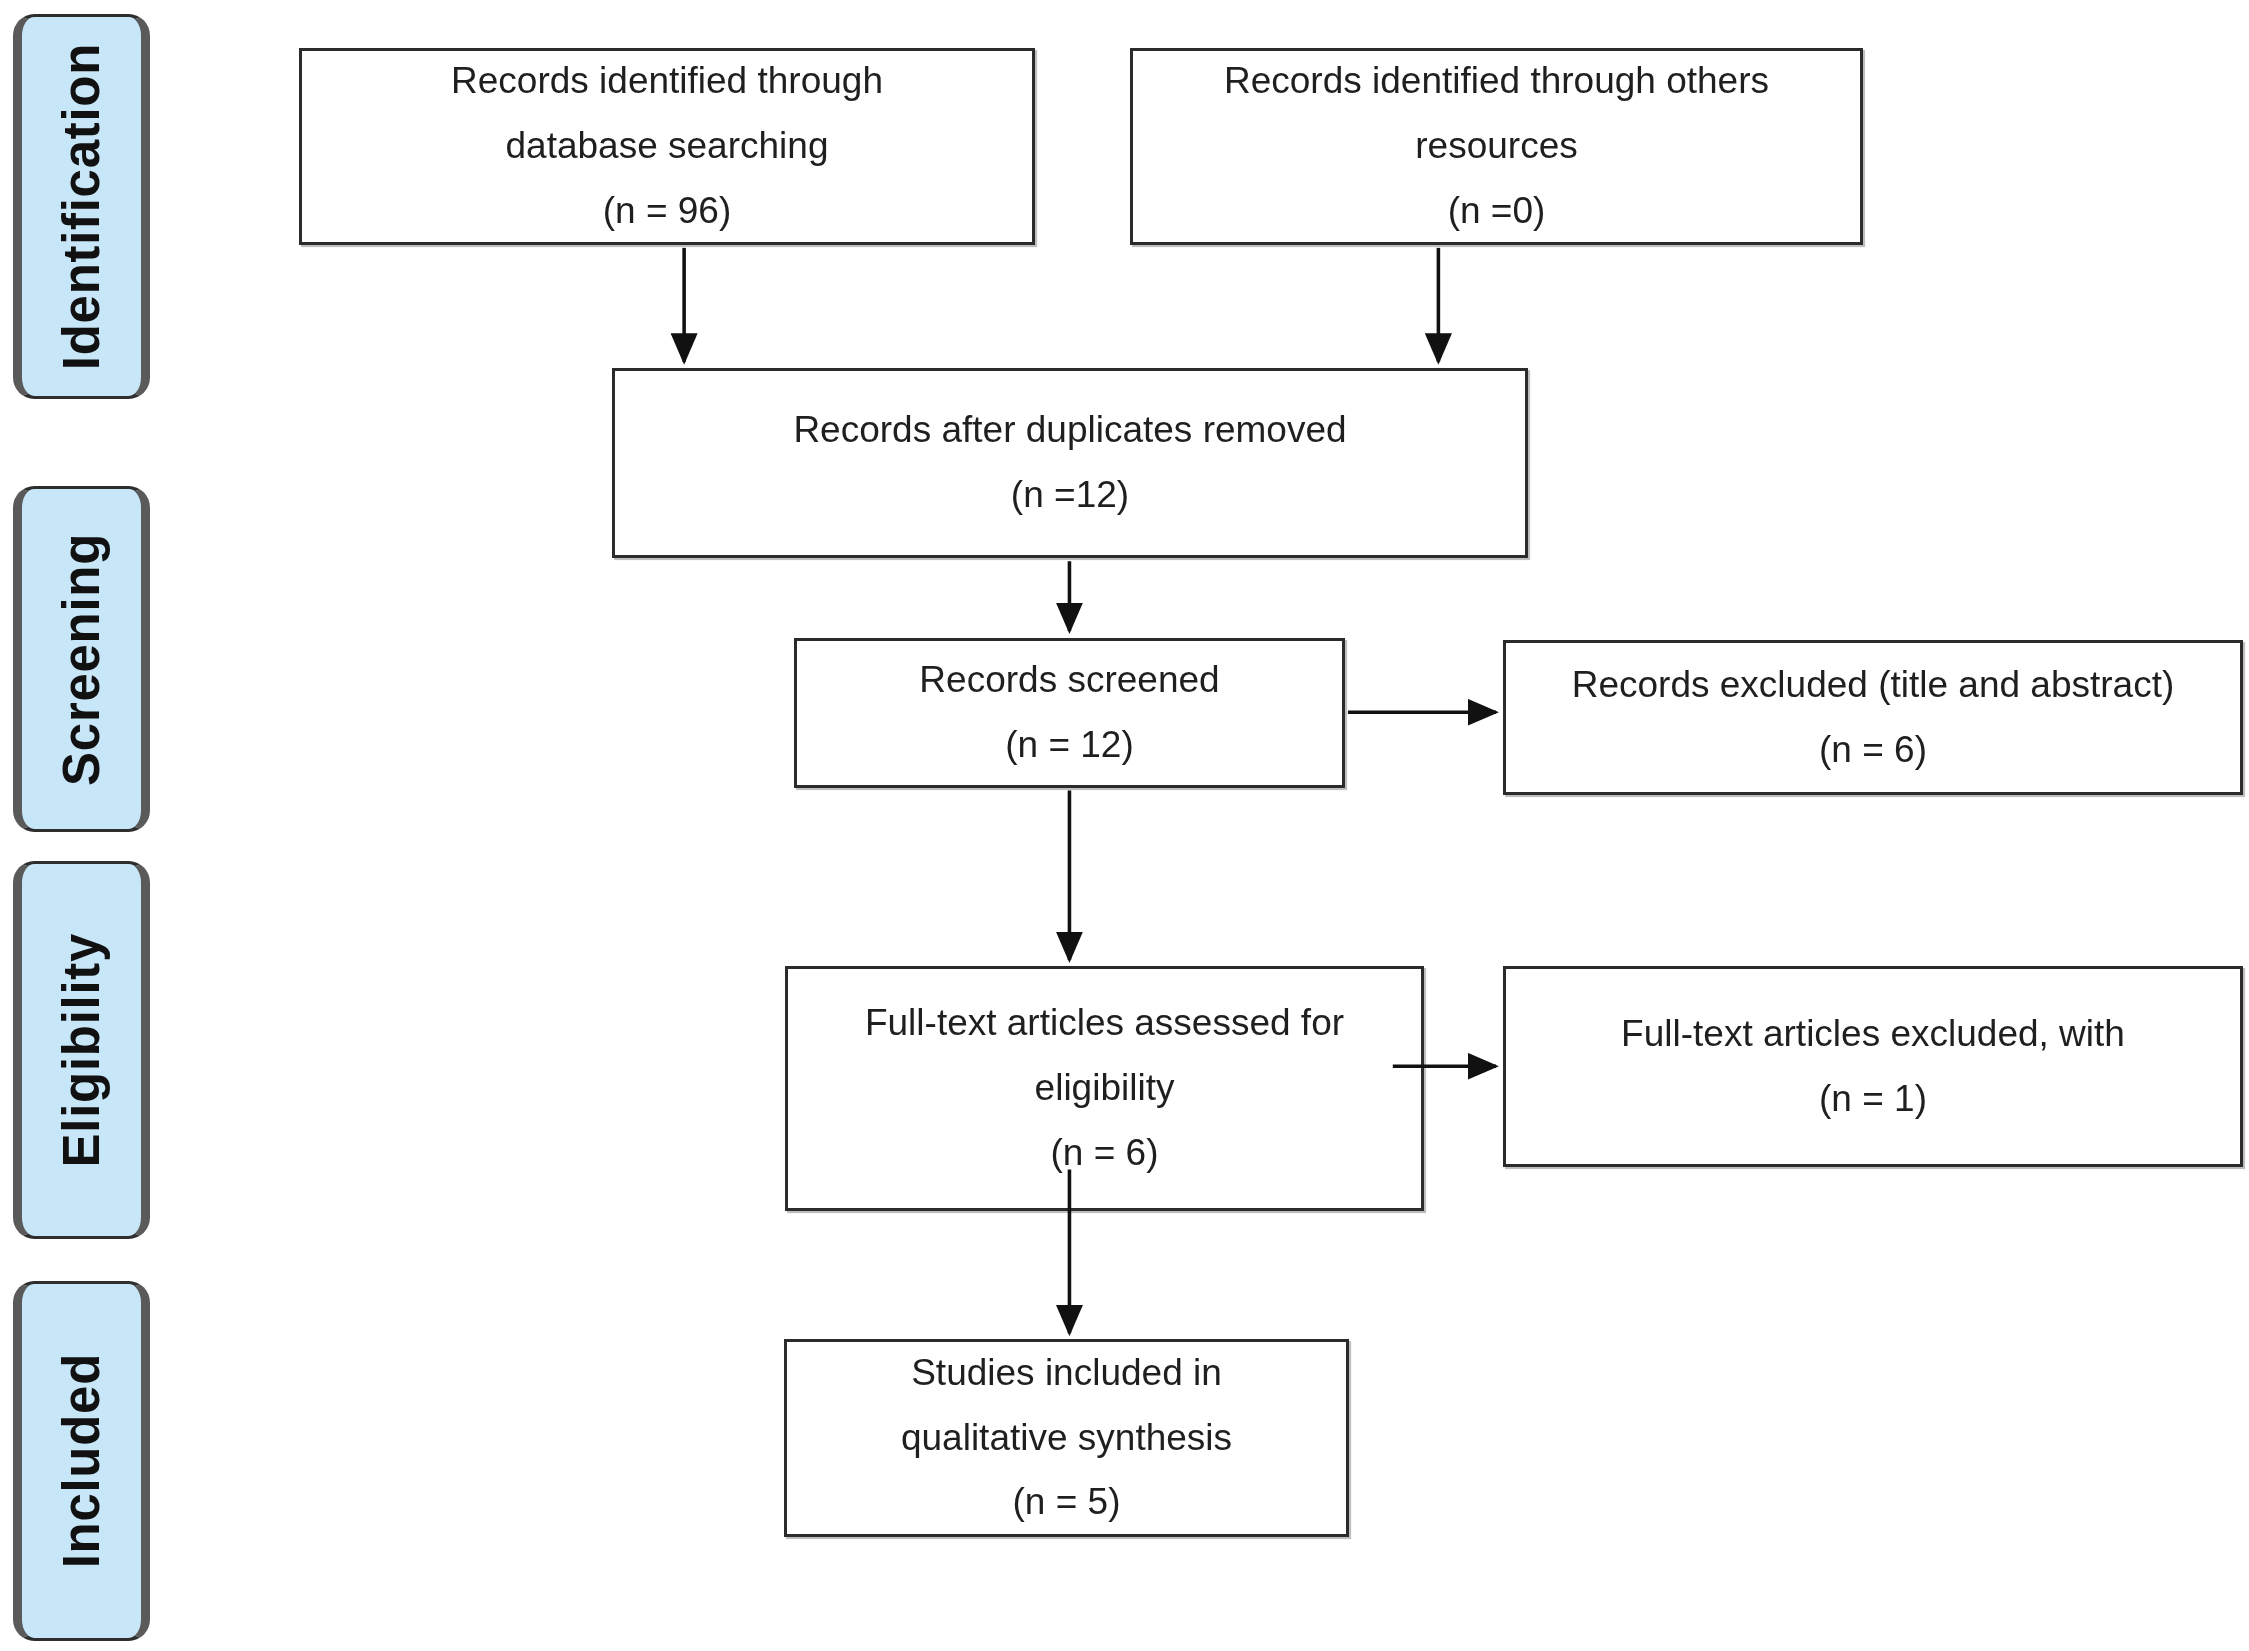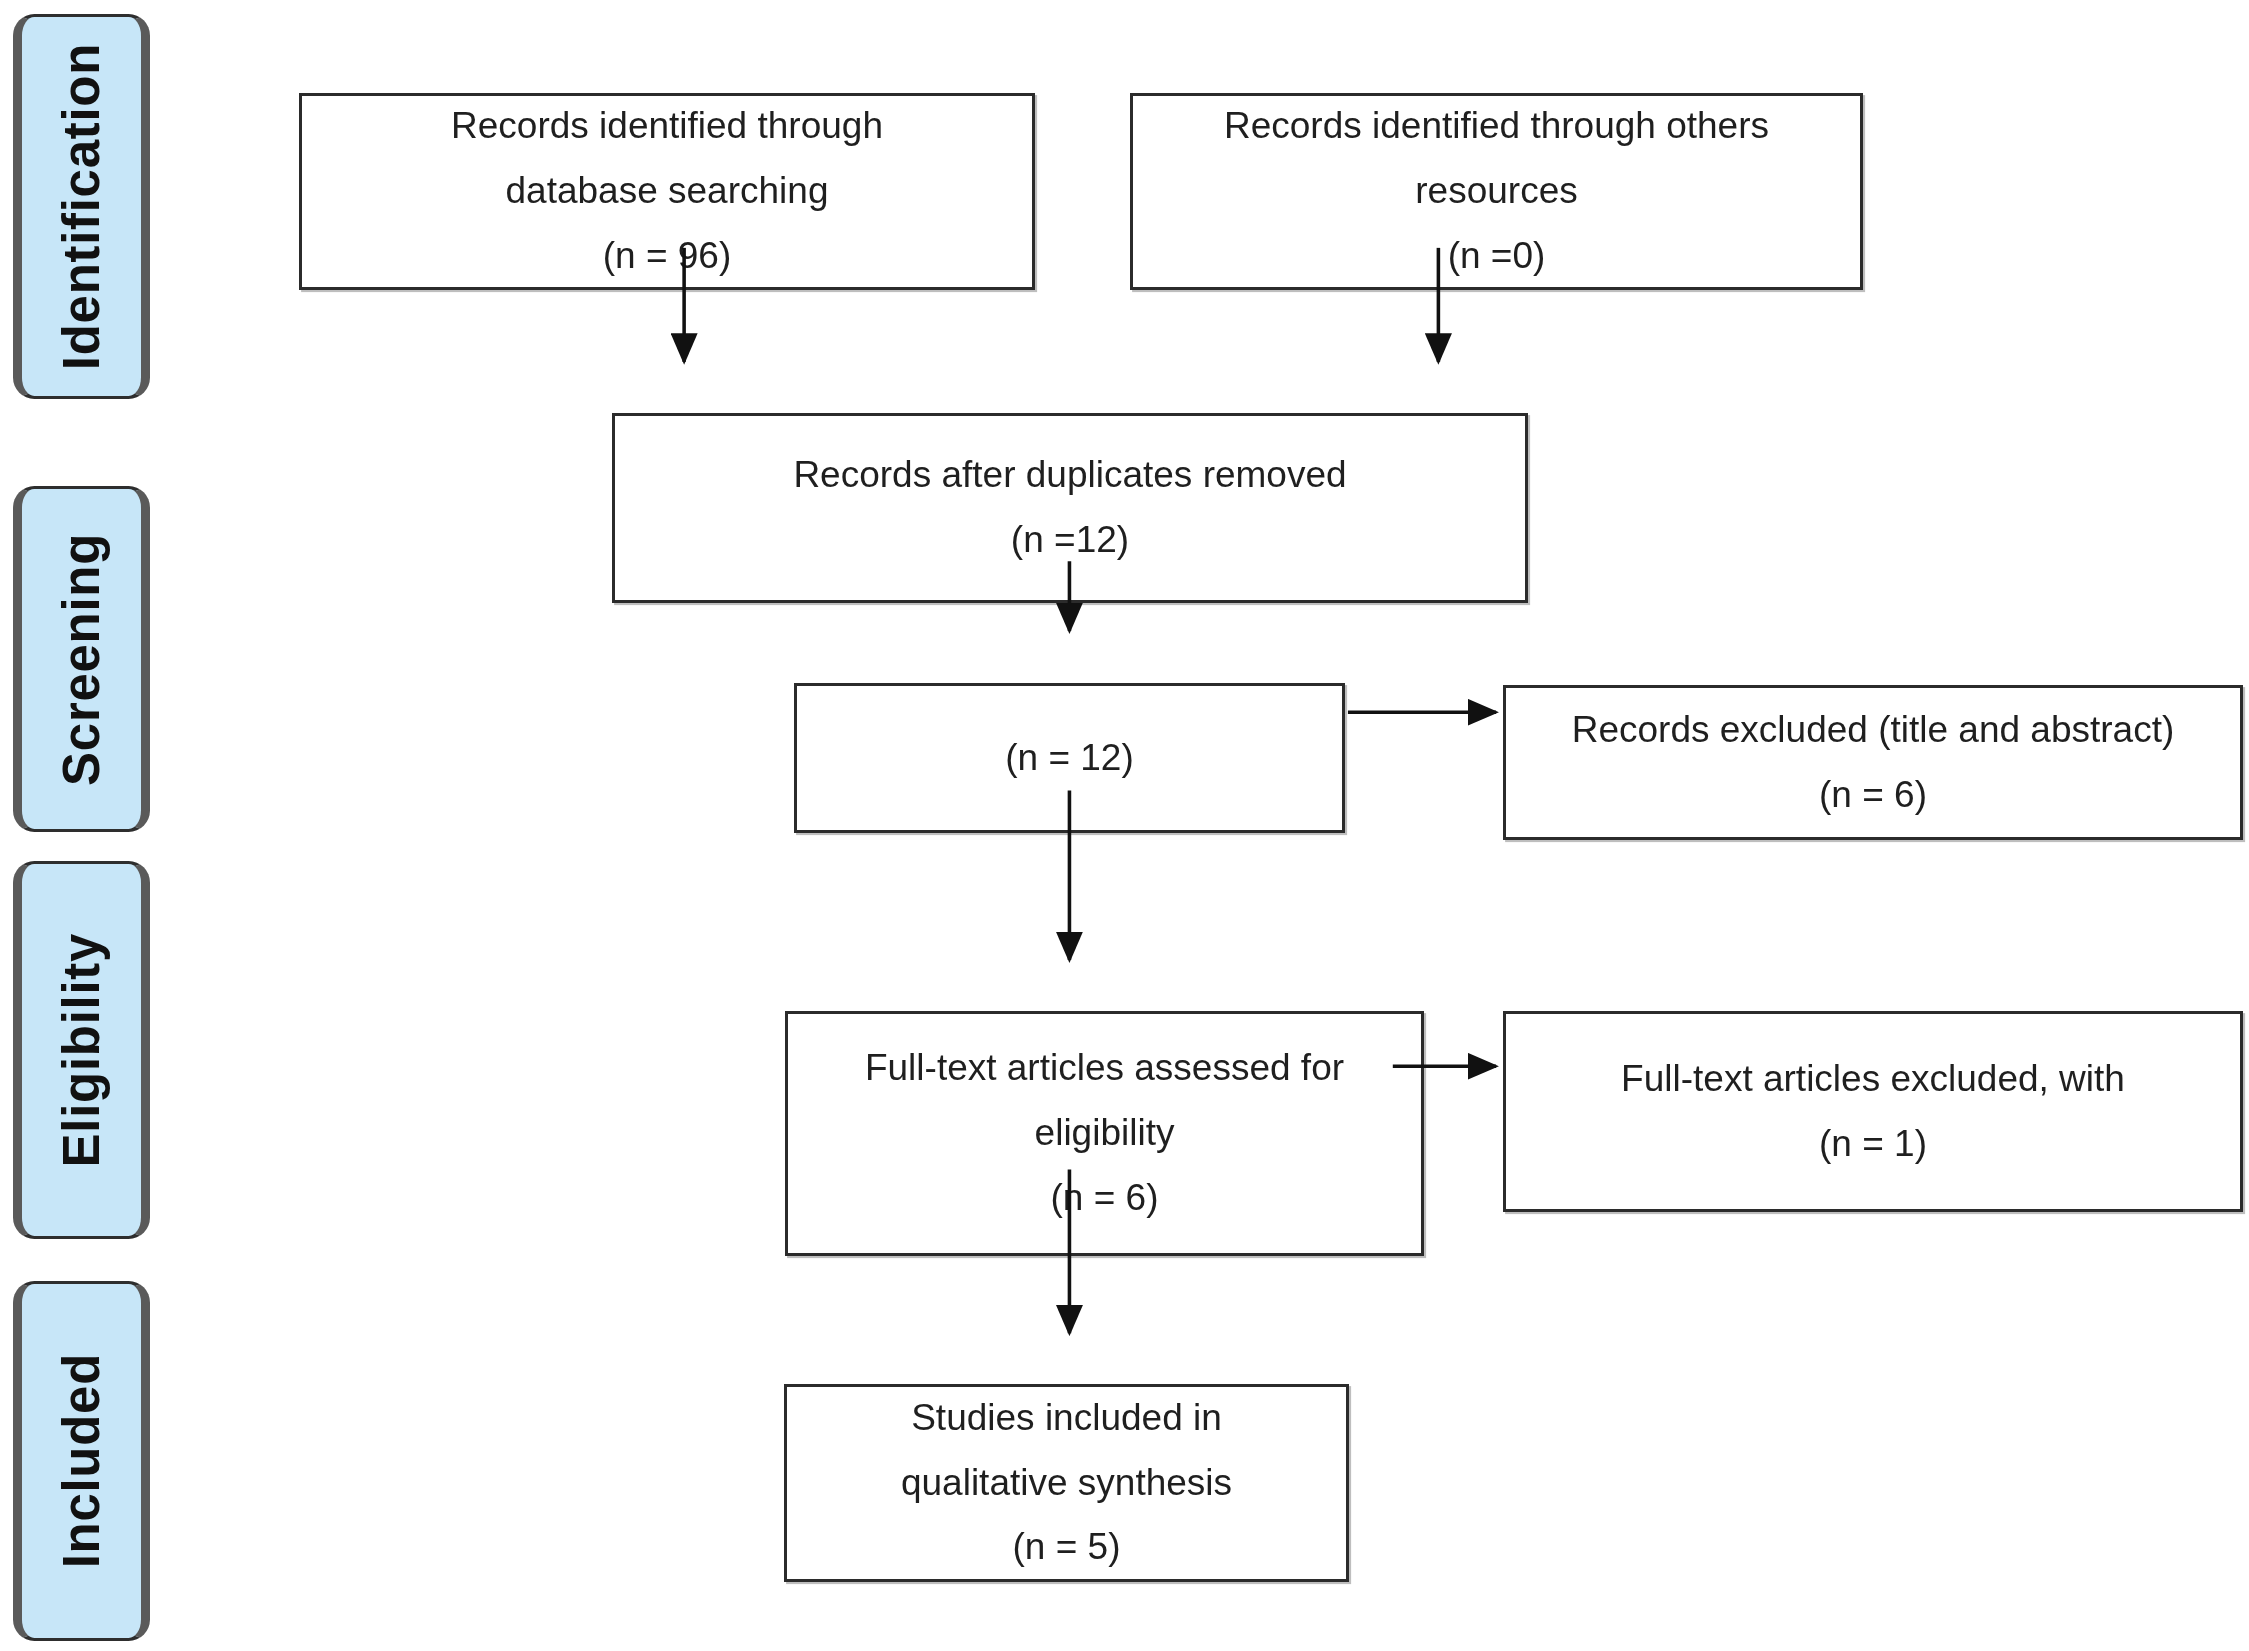--- a/index.html
+++ b/index.html
@@ -41,21 +41,20 @@
     background: #ffffff;
     border: 3.6px solid #2b2b2b;
     box-shadow: 2.1px 2.1px 0 rgba(110,110,110,0.45);
     display: flex; flex-direction: column;
     align-items: center; justify-content: center;
     text-align: center;
     color: #1f1f1f;
     font-size: 37px;
     line-height: 1.75;
     padding: 7.1px 14.2px;
-    margin-top: 45px;
   }
   .fbox .count { }
   
   svg.arrows {
     position: absolute; left: 0; top: 0;
     width: 2250px; height: 1651px;
     pointer-events: none;
   }
 </style>
 </head>
@@ -87,20 +86,21 @@
     <span>resources</span>
     <span class="count">(n =0)</span>
   </div>
 
   <div class="fbox" style="left:612px;top:368px;width:916px;height:190px">
     <span>Records after duplicates removed</span>
     <span class="count">(n =12)</span>
   </div>
 
   <div class="fbox" style="left:794px;top:638px;width:551px;height:150px">
+    <span>Records screened</span>
     <span class="count">(n = 12)</span>
   </div>
 
   <div class="fbox" style="left:1503px;top:640px;width:740px;height:155px">
     <span>Records excluded (title and abstract)</span>
     <span class="count">(n = 6)</span>
   </div>
 
   <div class="fbox" style="left:785px;top:966px;width:639px;height:245px">
     <span>Full-text articles assessed for</span>

